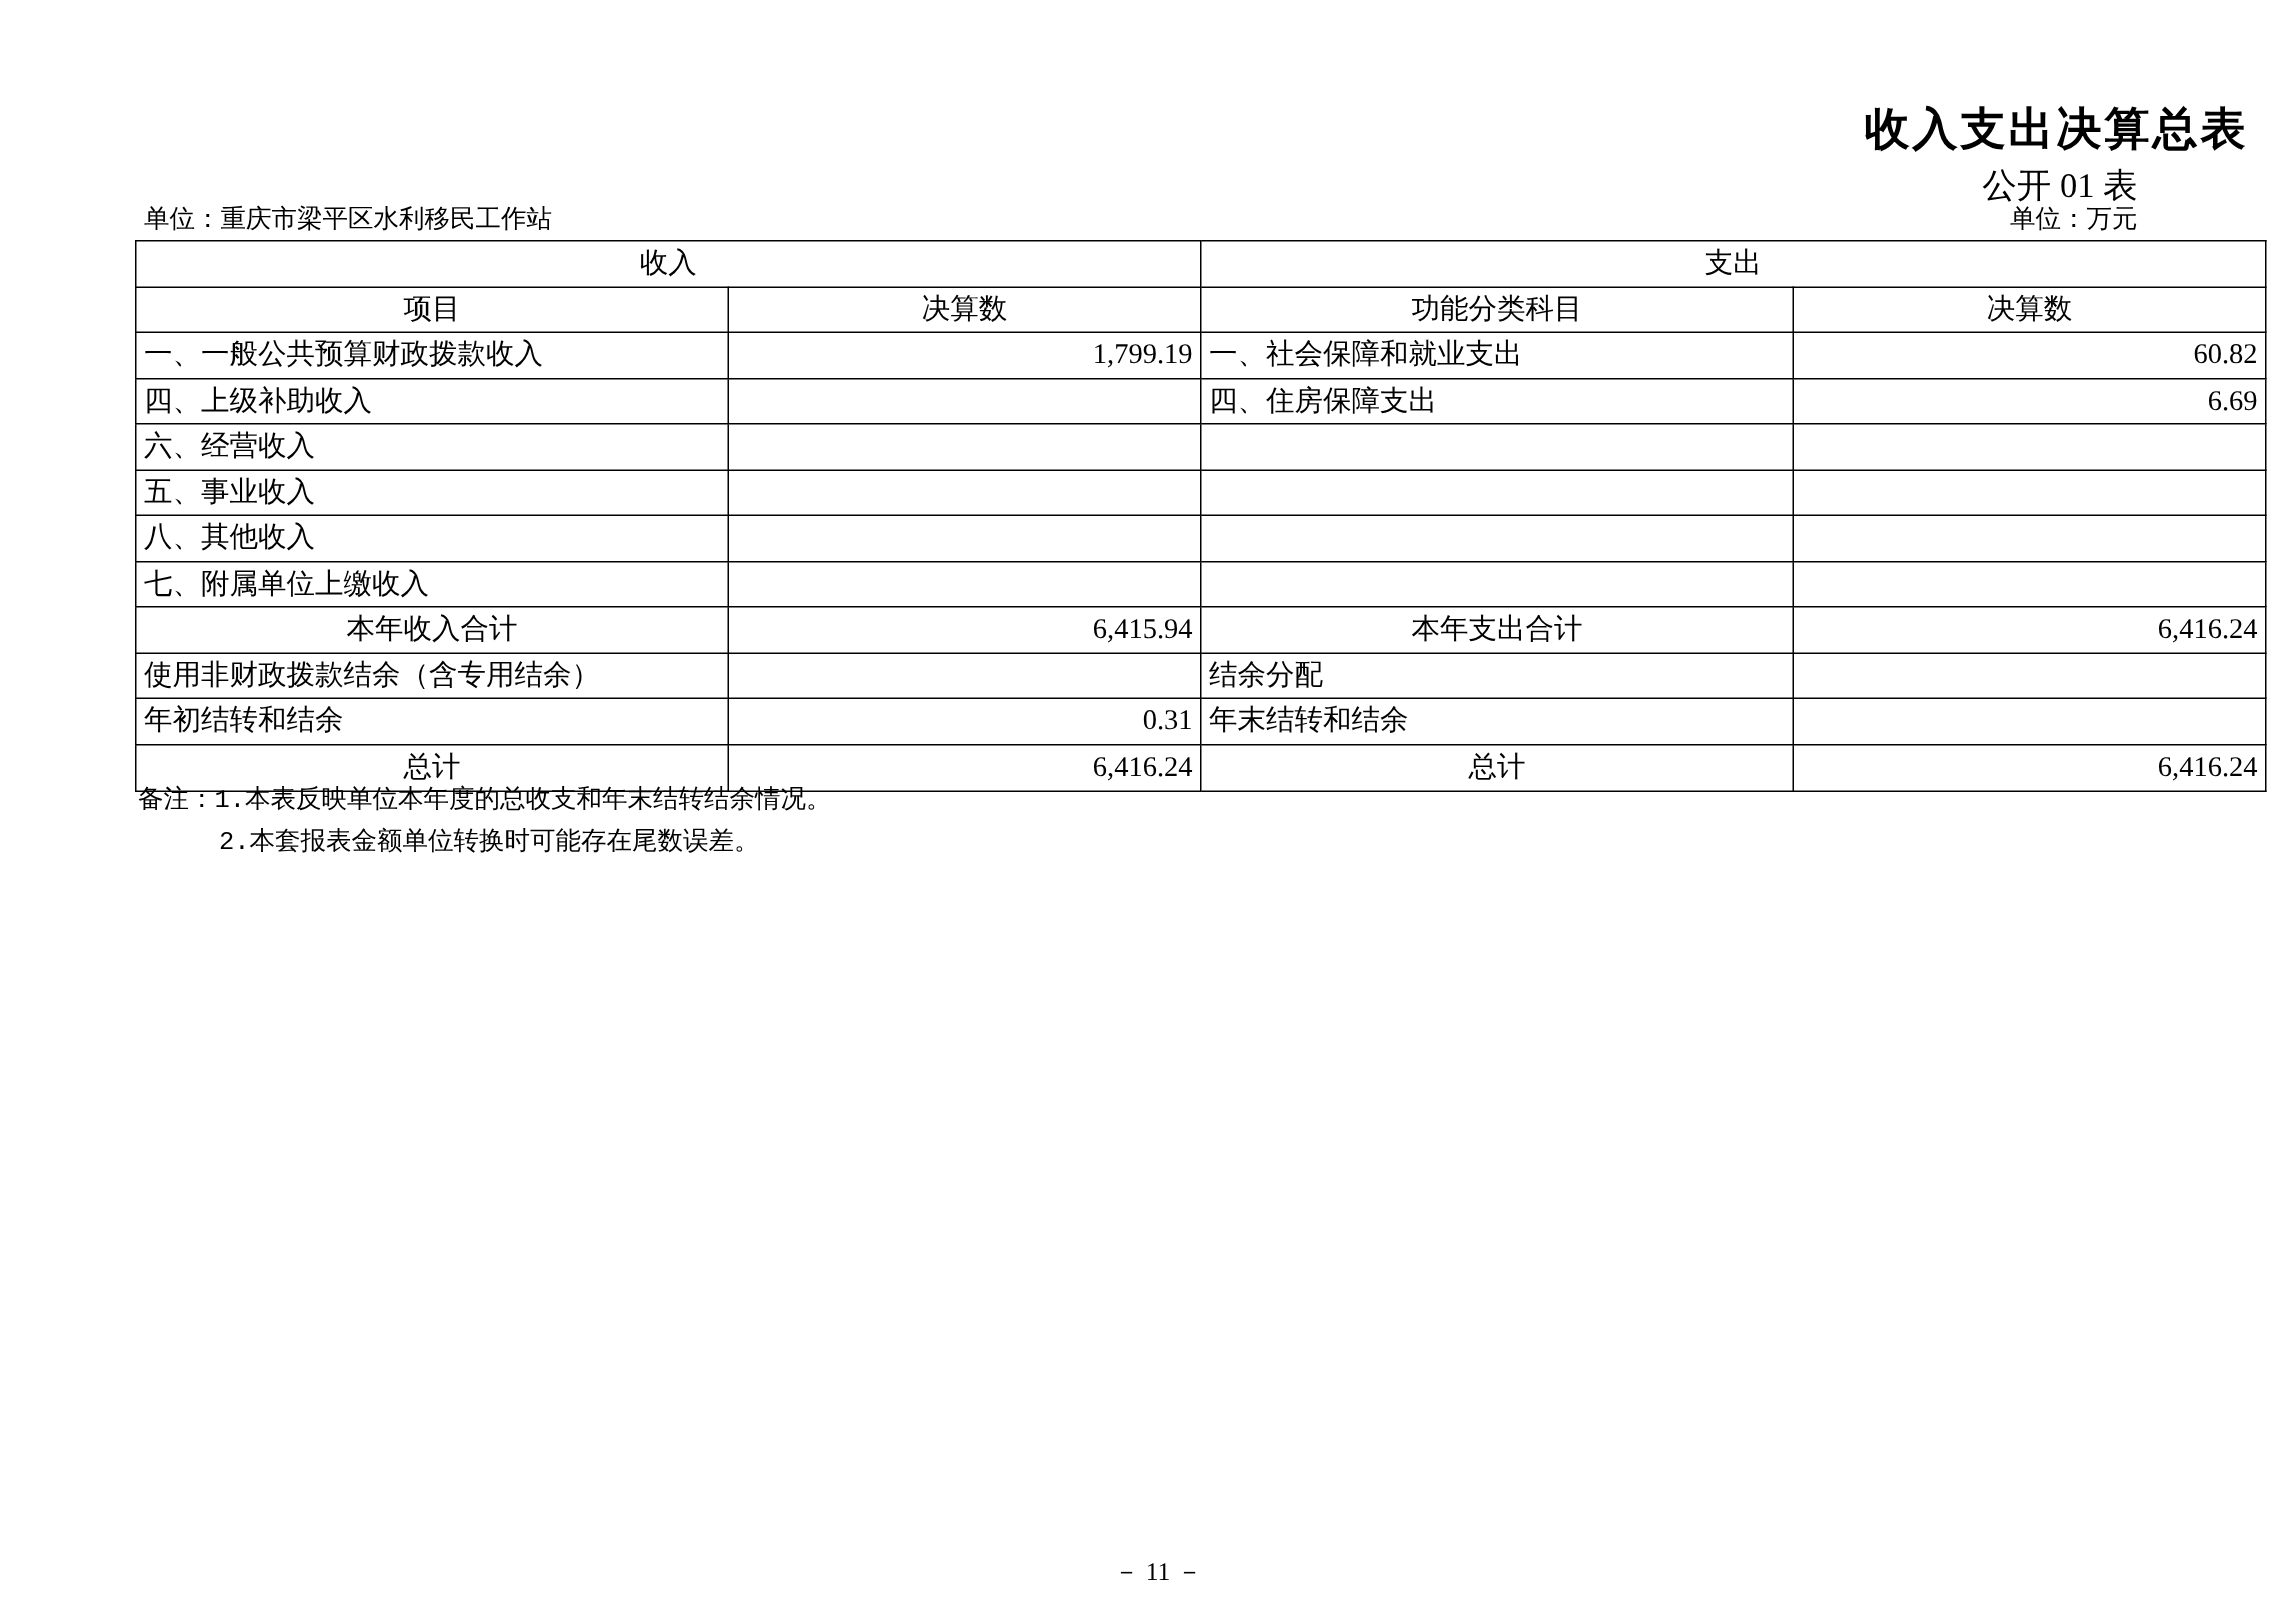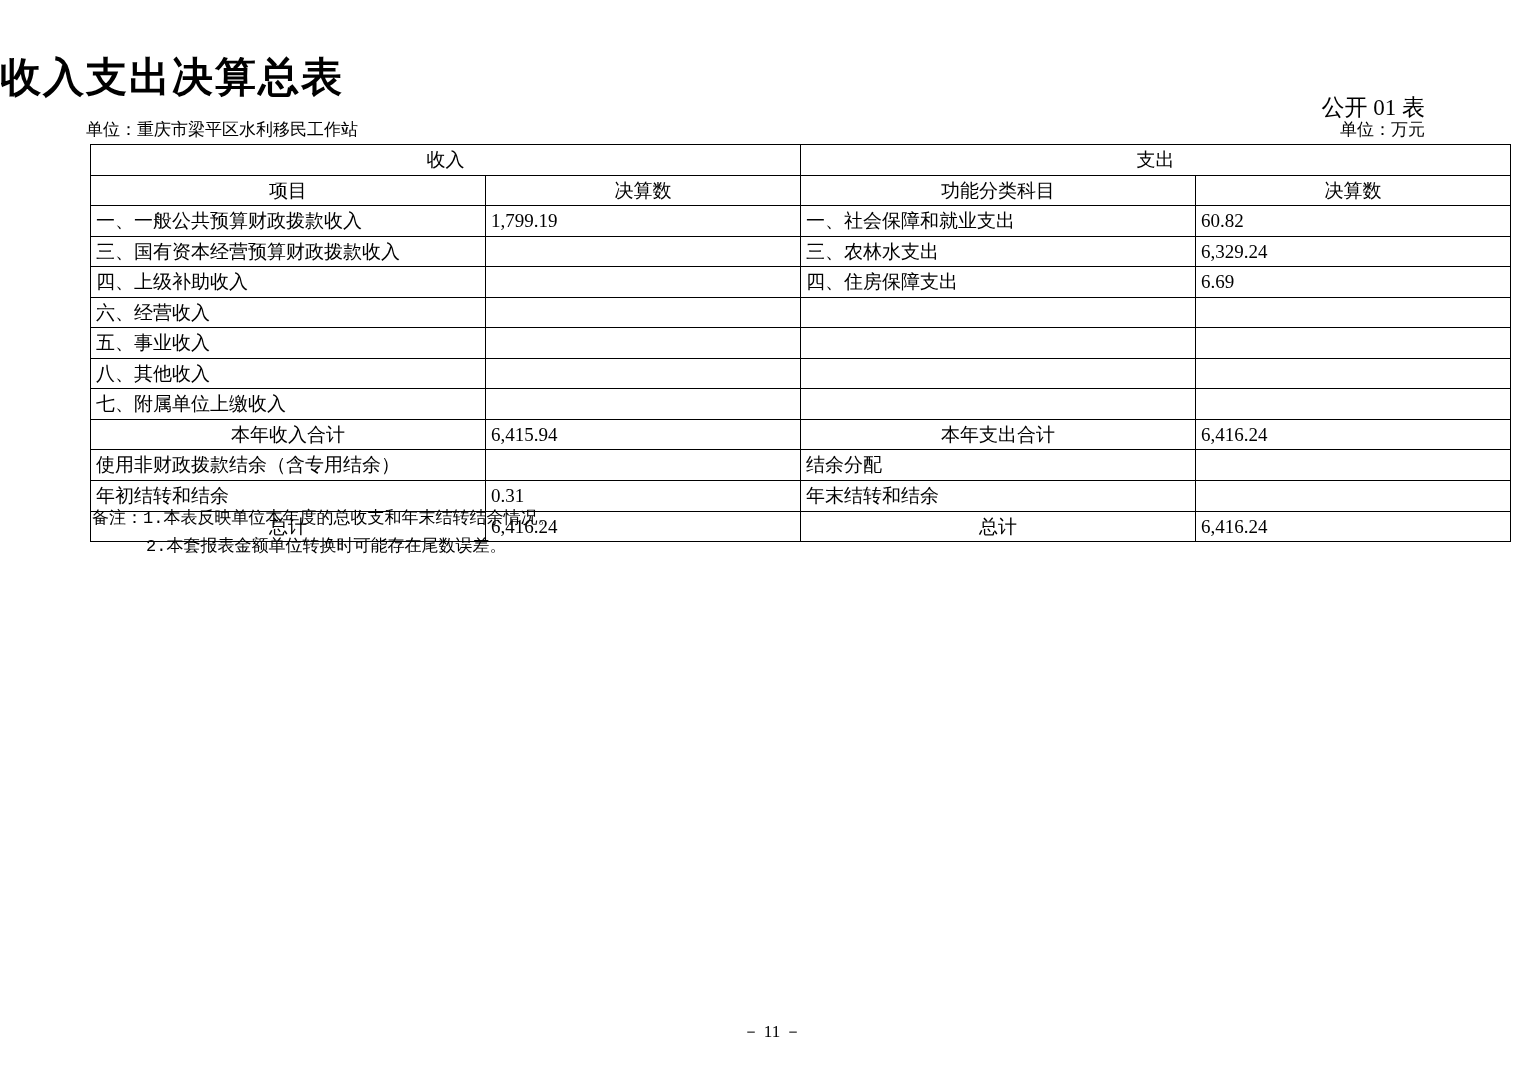--- a/index.html
+++ b/index.html
@@ -15,39 +15,39 @@
     color: #000;
     overflow: hidden;
   }
   .page {
     position: relative;
     width: 1515px;
     height: 1069px;
     box-sizing: border-box;
   }
   .doc-title {
-    text-align: left;
+    text-align: right;
     font-family: "DejaVu Sans", sans-serif;
     font-weight: bold;
-    font-size: 41px;
+    font-size: 30px;
     letter-spacing: 2px;
-    margin: 0;
+    margin: 16px;
     padding-top: 50px;
   }
   .sheet-no {
     position: absolute;
     right: 90px;
     top: 92px;
     font-size: 23px;
     font-family: "Liberation Serif", serif;
   }
   .meta-row {
     position: absolute;
     top: 118px;
-    left: 86px;
+    left: 96px;
     right: 90px;
     font-size: 17px;
     display: flex;
     justify-content: space-between;
     font-family: "Liberation Serif", serif;
   }
   .meta-left, .meta-right {
     white-space: nowrap;
   }
   table.fin {
@@ -64,21 +64,21 @@
     height: 22px;
     padding: 1px 5px;
     font-weight: normal;
     font-family: "Liberation Serif", serif;
     line-height: 1.45;
     vertical-align: middle;
   }
   .c-label { width: 395px; }
   .c-num   { width: 315px; }
   .ctr { text-align: center; }
-  .rgt { text-align: left; padding-right: 8px; }
+  .rgt { text-align: right; padding-right: 8px; }
   .lft { text-align: left; }
   .notes {
     position: absolute;
     left: 92px;
     top: 505px;
     font-size: 17px;
     line-height: 1.65;
     font-family: Liberation Mono, monospace;
   }
   .notes .n2 { padding-left: 54px; }
@@ -126,26 +126,20 @@
         <td class="ctr">决算数</td>
       </tr>
 
       <tr>
         <td class="lft">一、一般公共预算财政拨款收入</td>
         <td class="rgt">1,799.19</td>
         <td class="lft">一、社会保障和就业支出</td>
         <td class="rgt">60.82</td>
       </tr>
       <tr>
-        <td class="lft">三、国有资本经营预算财政拨款收入</td>
-        <td class="rgt"></td>
-        <td class="lft">三、农林水支出</td>
-        <td class="rgt">6,329.24</td>
-      </tr>
-      <tr>
         <td class="lft">四、上级补助收入</td>
         <td class="rgt"></td>
         <td class="lft">四、住房保障支出</td>
         <td class="rgt">6.69</td>
       </tr>
       <tr>
         <td class="lft">六、经营收入</td>
         <td class="rgt"></td>
         <td class="lft"></td>
         <td class="rgt"></td>

